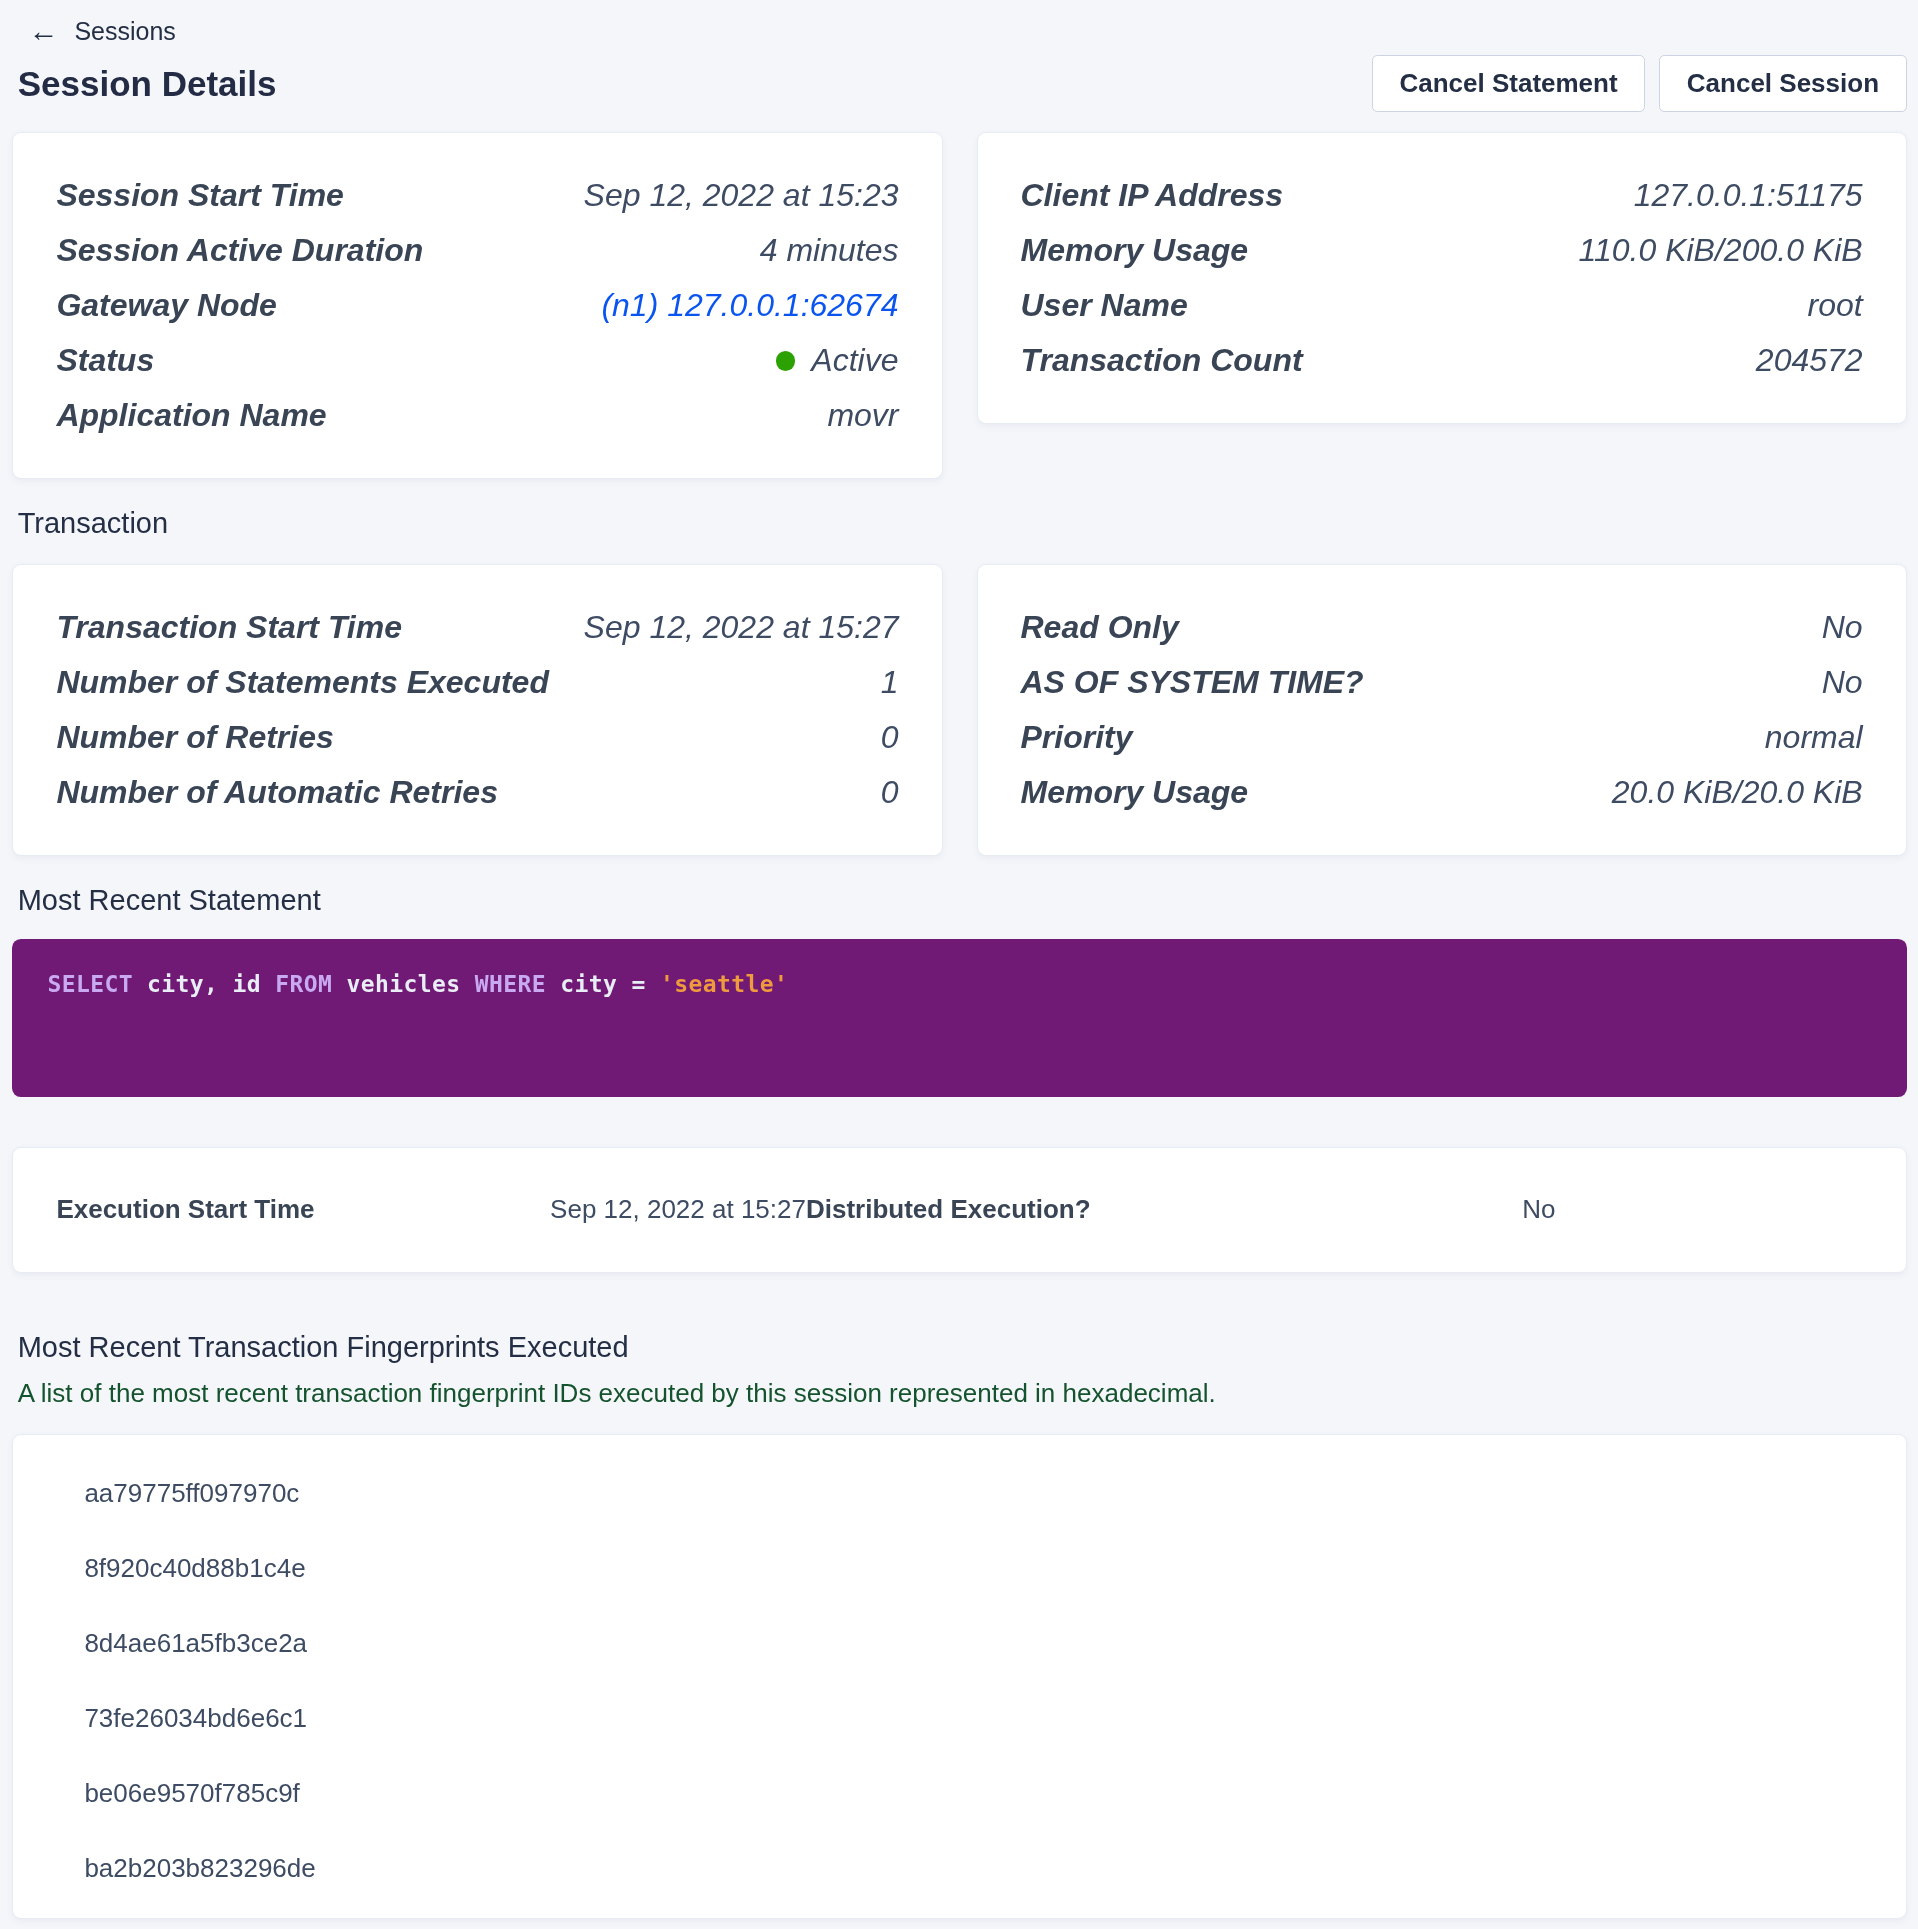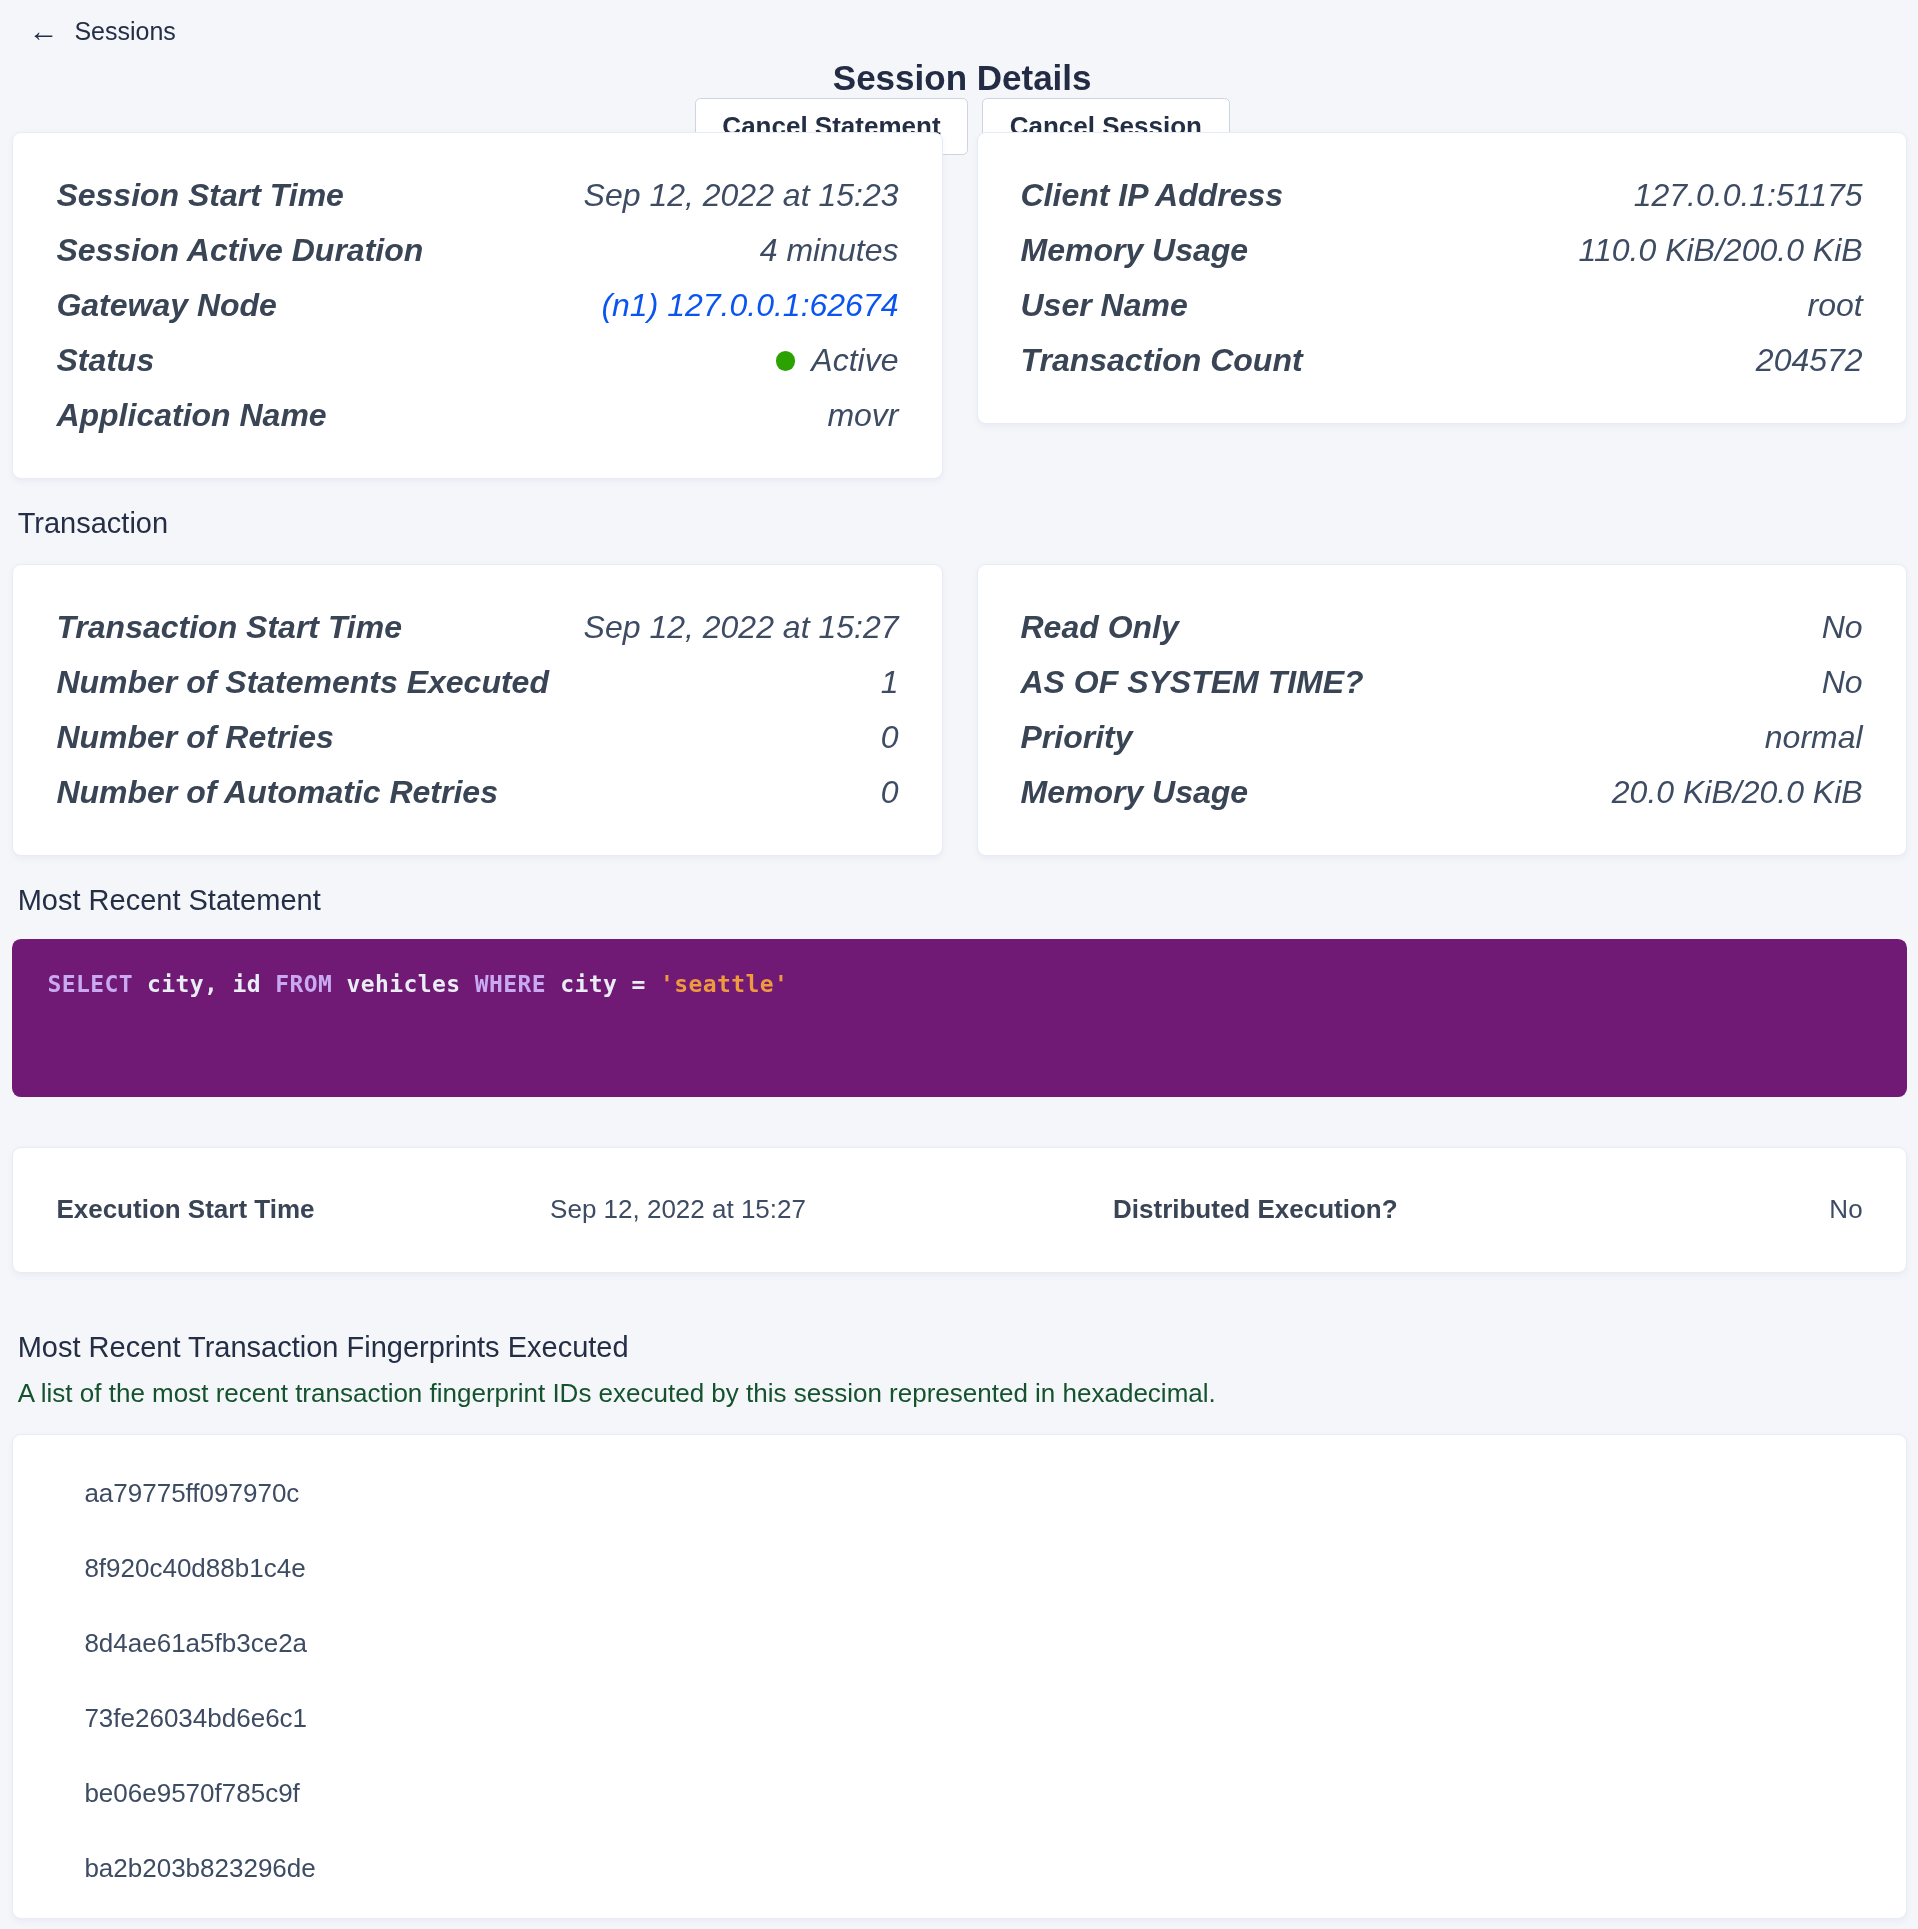--- a/index.html
+++ b/index.html
@@ -14,21 +14,21 @@
 
   
   .backrow {
     padding:16px 0 0 16px;
     display:flex; align-items:center; gap:16px;
     font-size:25px; color:#242f45; width:max-content; cursor:pointer;
   }
   .backrow .arrow { font-size:30px; line-height:1; color:#242f45; }
 
   
-  .titlerow { display:flex; justify-content:space-between; align-items:center; margin:12.4px 0 0 5.3px; height:51px;flex-direction:column; }
+  .titlerow { display:flex; justify-content:space-between; align-items:center; margin:12.4px 0 0 5.3px; height:51px; }
   h1 { margin:0; font-size:35px; font-weight:700; color:#232c44; }
   .btns { display:flex; gap:14px; }
   .btn {
     background:#ffffff; border:1.8px solid #ccd3e2; border-radius:5.3px;
     height:57px; padding:0 26.6px; font-size:26px; font-weight:700; color:#242f45;
     font-family:inherit; cursor:pointer; display:flex; align-items:center;
   }
 
   
   .cards { display:grid; grid-template-columns:1fr 1fr; gap:34px; margin-top:23px; align-items:start; }
@@ -55,21 +55,21 @@
     font-family:"DejaVu Sans Mono", monospace;
     font-size:23px; font-weight:700; letter-spacing:0.4px;
     white-space:pre; color:#e9edf5;
   }
   .code .kw { color:#c9aaf2; }
   .code .str { color:#f09a3e; }
 
   
   .exec-card {
     margin-top:50px; height:126px; padding:0 43px;
-    display:flex; align-items:center; justify-content:space-between;
+    display:flex; align-items:center; justify-content:flex-start;
   }
   .exec-col { display:flex; justify-content:space-between; align-items:center; width:41.5%; font-size:26px; }
 
   
   .fp-desc { font-size:26px; color:#14532d; margin:12.4px 0 0 5.3px; line-height:32px; }
   .fp-card { margin-top:25px; padding:21px 0 12.4px 0; }
   .fp-row { height:75px; display:flex; align-items:center; padding-left:71px; font-size:26px; color:#3d4b63; }
 </style>
 </head>
 <body>

